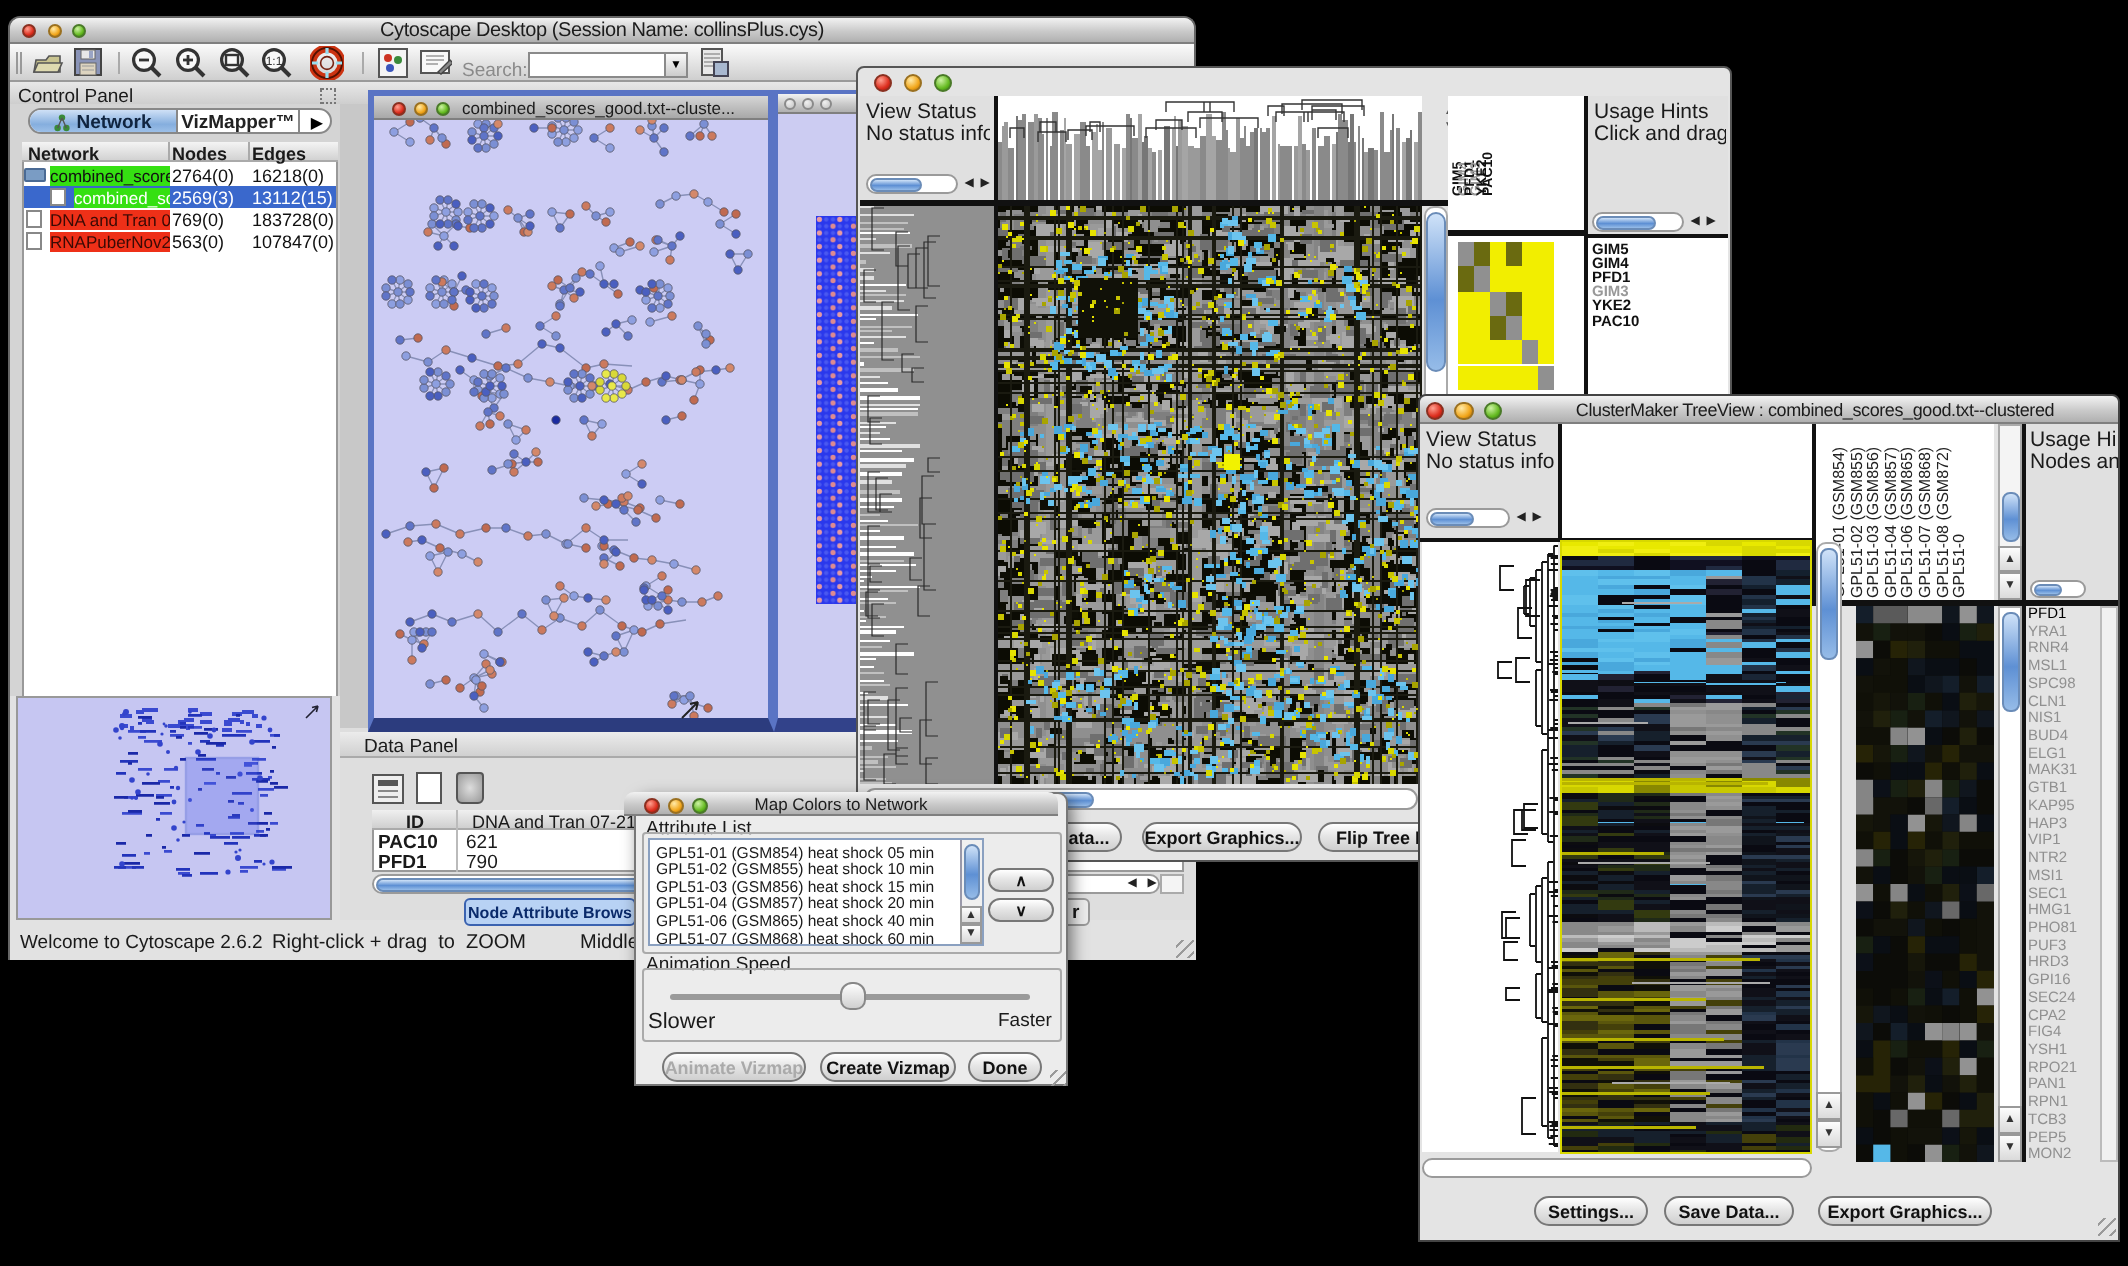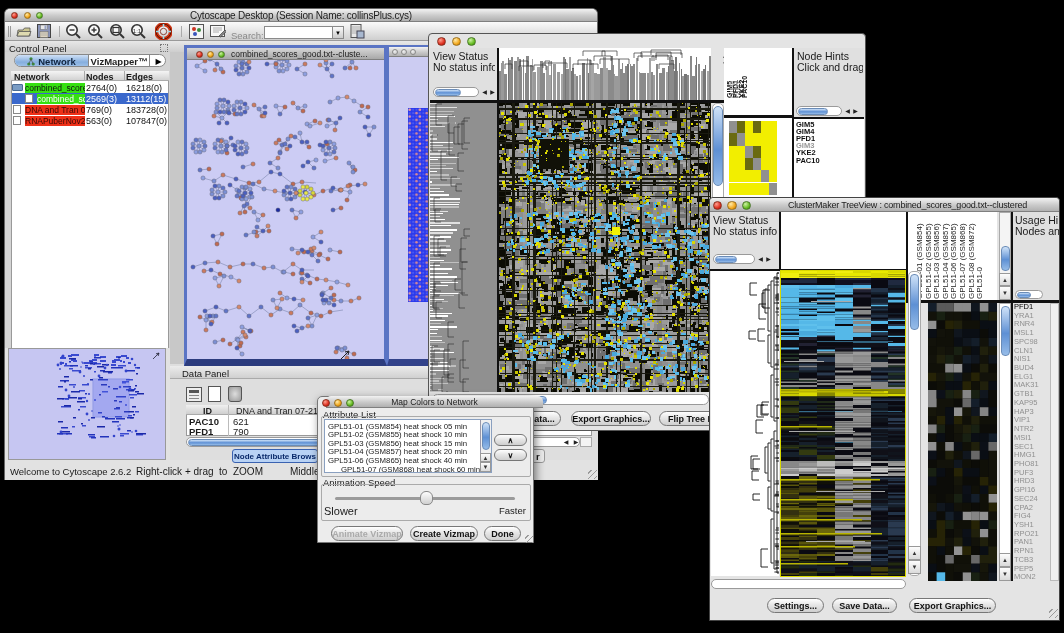--- a/index.html
+++ b/index.html
@@ -749,21 +749,21 @@
 <div class="a" style="left:753.0px;top:170.2px;width:8.0px;height:12.3px;background:#f2ee00"></div>
 <div class="a" style="left:761.0px;top:170.2px;width:8.0px;height:12.3px;background:#909090"></div>
 <div class="a" style="left:769.0px;top:170.2px;width:8.0px;height:12.3px;background:#f2ee00"></div>
 <div class="a" style="left:729.0px;top:182.5px;width:8.0px;height:12.3px;background:#f2ee00"></div>
 <div class="a" style="left:737.0px;top:182.5px;width:8.0px;height:12.3px;background:#f2ee00"></div>
 <div class="a" style="left:745.0px;top:182.5px;width:8.0px;height:12.3px;background:#f2ee00"></div>
 <div class="a" style="left:753.0px;top:182.5px;width:8.0px;height:12.3px;background:#f2ee00"></div>
 <div class="a" style="left:761.0px;top:182.5px;width:8.0px;height:12.3px;background:#f2ee00"></div>
 <div class="a" style="left:769.0px;top:182.5px;width:8.0px;height:12.3px;background:#909090"></div>
 <div class="a" style="left:794px;top:48px;width:70px;height:69px;background:#e0e0e0"></div>
-<div class="txt" style="left:797px;top:50px;font-size:10.5px">Node Hints</div>
+<div class="txt" style="left:797px;top:50px;font-size:10.5px">Usage Hints</div>
 <div class="txt" style="left:797px;top:61px;font-size:10.5px;width:66px;overflow:hidden">Click and drag to</div>
 <div class="tr" style="left:796px;top:106px;width:46px;height:10px;border-radius:5px"></div>
 <div class="aq" style="left:798px;top:107.5px;width:30px;height:7px;border-radius:4px"></div>
 <div class="arr" style="left:844px;top:107px;width:7px;height:8px">◀</div>
 <div class="arr" style="left:852px;top:107px;width:7px;height:8px">▶</div>
 <div class="bl" style="left:792px;top:48px;width:2px;height:151px"></div>
 <div class="bl" style="left:792px;top:117px;width:72px;height:2px"></div>
 <div class="a" style="left:794px;top:119px;width:70px;height:80px;background:#fff"></div>
 <div class="txt" style="left:796px;top:120.0px;font-size:7.5px;font-weight:bold;color:#111">GIM5</div>
 <div class="txt" style="left:796px;top:127.1px;font-size:7.5px;font-weight:bold;color:#111">GIM4</div>
@@ -924,33 +924,33 @@
     <div style="color:#909090">PEP5</div>
     <div style="color:#909090">MON2</div>
   </div>
 <div class="a" style="left:1050px;top:303px;width:9px;height:278px;background:#f0f0f0;border:1px solid #bbb"></div>
 <div class="tr" style="left:711px;top:579px;width:195px;height:10px;border-radius:5px"></div>
 <div class="pb" style="left:767px;top:598px;width:57px;height:15px">Settings...</div>
 <div class="pb" style="left:832px;top:598px;width:65px;height:15px">Save Data...</div>
 <div class="pb" style="left:909px;top:598px;width:87px;height:15px">Export Graphics...</div>
 <div class="grip" style="left:1049px;top:609px;width:9px;height:9px"></div>
 <div class="a" style="left:317px;top:396px;width:217px;height:147px;background:#ececec;border:1px solid #777;border-radius:5px 5px 0 0;box-shadow:2px 3px 8px rgba(0,0,0,0.5)"></div>
-<div class="tb" style="left:326px;top:396px;width:217px;height:12px;font-size:8.5px;border-radius:5px 5px 0 0">Map Colors to Network</div>
+<div class="tb" style="left:312px;top:396px;width:217px;height:12px;font-size:8.5px;border-radius:5px 5px 0 0">Map Colors to Network</div>
 <i class="lt r" style="left:322px;top:398.5px;width:8px;height:8px"></i>
 <i class="lt y" style="left:334px;top:398.5px;width:8px;height:8px"></i>
 <i class="lt g" style="left:346px;top:398.5px;width:8px;height:8px"></i>
 <div class="txt" style="left:323px;top:409px;font-size:9.5px">Attribute List</div>
 <div class="a" style="left:321px;top:416px;width:210px;height:61px;border:1px solid #aaa;border-radius:2px"></div>
 <div class="a" style="left:324px;top:419px;width:168px;height:54px;background:#fff;border:1px solid #8aa0c0;overflow:hidden">
     <div class="txt" style="left:3px;top:1.5px;font-size:7.8px">GPL51-01 (GSM854) heat shock 05 min</div>
     <div class="txt" style="left:3px;top:10.1px;font-size:7.8px">GPL51-02 (GSM855) heat shock 10 min</div>
     <div class="txt" style="left:3px;top:18.7px;font-size:7.8px">GPL51-03 (GSM856) heat shock 15 min</div>
     <div class="txt" style="left:3px;top:27.3px;font-size:7.8px">GPL51-04 (GSM857) heat shock 20 min</div>
     <div class="txt" style="left:3px;top:35.9px;font-size:7.8px">GPL51-06 (GSM865) heat shock 40 min</div>
-    <div class="txt" style="left:16px;top:44.5px;font-size:7.8px">GPL51-07 (GSM868) heat shock 60 min</div>
+    <div class="txt" style="left:3px;top:44.5px;font-size:7.8px">GPL51-07 (GSM868) heat shock 60 min</div>
   </div>
 <div class="a" style="left:480px;top:420px;width:11px;height:52px;background:#f0f0f0;border-left:1px solid #99a"></div>
 <div class="aq" style="left:481.5px;top:422px;width:8px;height:28px;border-radius:4px"></div>
 <div class="abtn" style="left:480px;top:453px;width:11px;height:9px">▲</div>
 <div class="abtn" style="left:480px;top:462px;width:11px;height:10px">▼</div>
 <div class="pb" style="left:494px;top:434px;width:33px;height:12px;font-size:8px">∧</div>
 <div class="pb" style="left:494px;top:449px;width:33px;height:12px;font-size:8px">∨</div>
 <div class="txt" style="left:323px;top:477px;font-size:9.5px">Animation Speed</div>
 <div class="a" style="left:321px;top:484px;width:210px;height:37px;border:1px solid #aaa;border-radius:2px"></div>
 <div class="a" style="left:335px;top:497px;width:180px;height:3px;background:#9a9a9a;border-radius:2px"></div>

